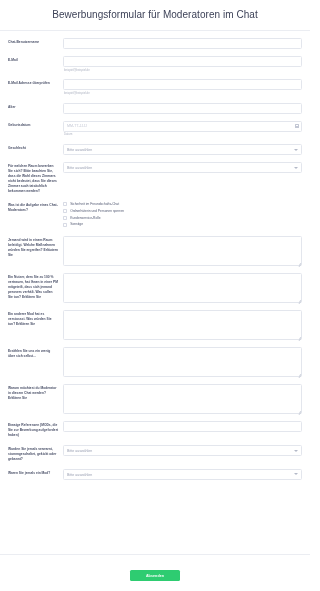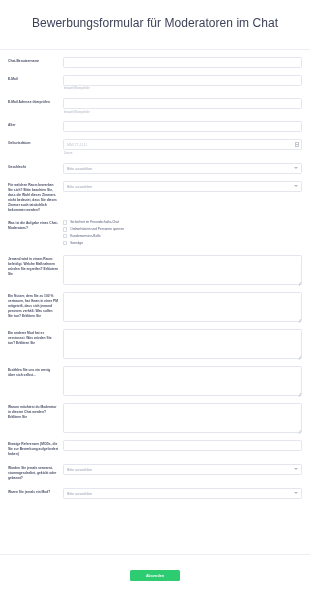--- a/index.html
+++ b/index.html
@@ -21,25 +21,25 @@
     background: #fff;
     display: flex;
     flex-direction: column;
   }
   .form-header {
     padding: 8px 10px 9px 10px;
     border-bottom: 1px solid #ebedf2;
     text-align: center;
   }
   .form-title {
-    font-size: 12px;
+    font-size: 10px;
     font-weight: 400;
     letter-spacing: 0.05px;
     color: #3d4258;
-    margin: 8px;
+    margin: 0;
     line-height: 1.3;
   }
   .form-body {
     padding: 7px 8px 0 8px;
     flex: 1 1 auto;
   }
   .field-row {
     display: flex;
     align-items: flex-start;
     margin-bottom: 7px;

